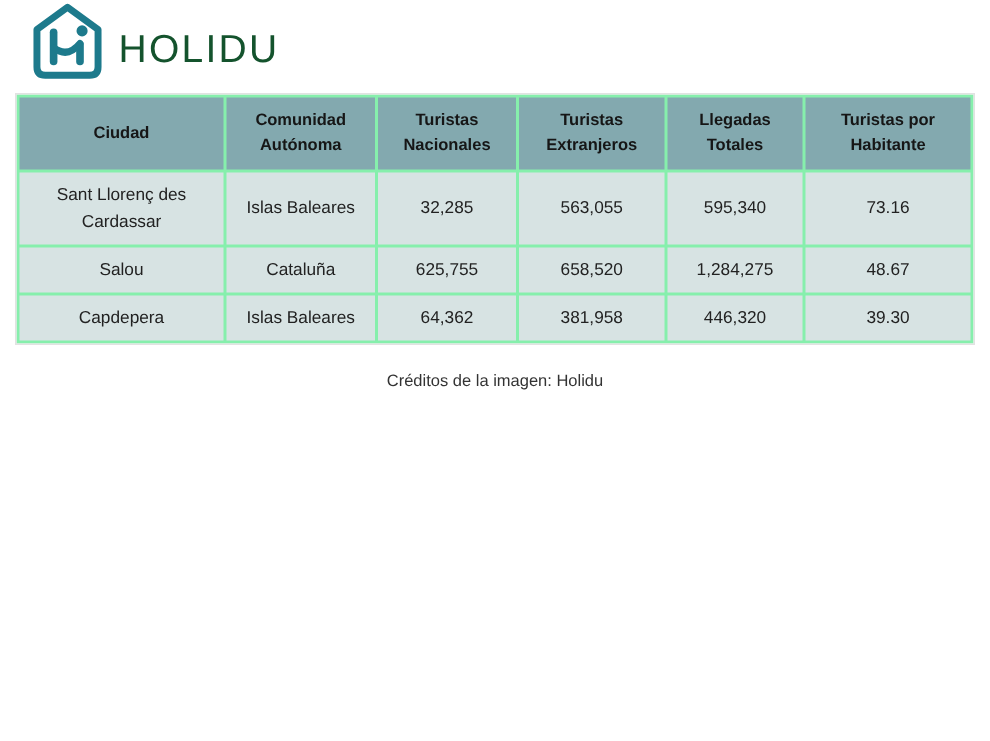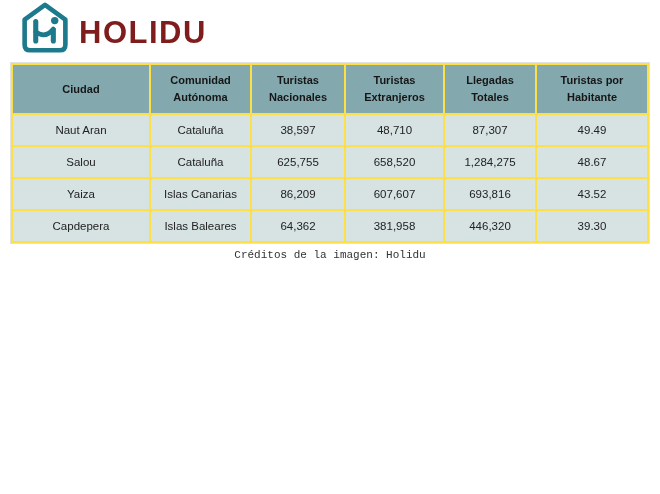--- a/index.html
+++ b/index.html
@@ -16,36 +16,36 @@
   }
   .logo {
     display: flex;
     align-items: center;
     gap: 9px;
     padding: 3px 0 0 20px;
     height: 57px;
     box-sizing: border-box;
   }
   .logo-text {
-    color: #7f1d1d;
-    font-size: 31px;
-    font-weight: 700;
+    color: #14532d;
+    font-size: 26px;
+    font-weight: 400;
     letter-spacing: 1.5px;
     line-height: 1;
     padding-top: 4px;
   }
   .table-wrap {
     margin: 6px 11px 0 11px;
   }
   table {
     width: 638px;
     table-layout: fixed;
     border-collapse: separate;
     border-spacing: 2px;
-    background: #fde047;
+    background: #86efac;
     outline: 1px solid #e2e2e2;
   }
   th {
     background: #83a9af;
     color: #161616;
     font-size: 11px;
     font-weight: bold;
     text-align: center;
     vertical-align: middle;
     line-height: 17px;
@@ -61,27 +61,26 @@
     padding: 6px 4px;
     height: 18px;
   }
   col.c1 { width: 136px; }
   col.c2 { width: 99px;  }
   col.c3 { width: 92px;  }
   col.c4 { width: 97px;  }
   col.c5 { width: 90px;  }
   col.c6 { width: 110px; }
   .caption {
-    margin-top: 6px;
+    margin-top: 19px;
     width: 100%;
     text-align: center;
     font-size: 11px;
     color: #333333;
     white-space: nowrap;
-    font-family: Liberation Mono, monospace;
   }
 </style>
 </head>
 <body>
 
 <div class="logo">
   <span>
     <svg width="50" height="52" viewBox="0 0 54 56" aria-hidden="true">
       <path d="M27 3 L49 19 V46 Q49 52 43 52 H11 Q5 52 5 46 V19 Z" fill="none" stroke="#1d7a8c" stroke-width="5" stroke-linejoin="round"></path>
       <path d="M17 21 V42" stroke="#1d7a8c" stroke-width="5.5" stroke-linecap="round" fill="none"></path>
@@ -108,42 +107,34 @@
           <th>Ciudad</th>
           <th>Comunidad Autónoma</th>
           <th>Turistas Nacionales</th>
           <th>Turistas Extranjeros</th>
           <th>Llegadas Totales</th>
           <th>Turistas por Habitante</th>
         </tr>
       </thead>
     <tbody>
         <tr>
-          <td>Naut Aran</td>
-          <td>Cataluña</td>
-          <td>38,597</td>
-          <td>48,710</td>
-          <td>87,307</td>
-          <td>49.49</td>
+          <td>Sant Llorenç des Cardassar</td>
+          <td>Islas Baleares</td>
+          <td>32,285</td>
+          <td>563,055</td>
+          <td>595,340</td>
+          <td>73.16</td>
         </tr>
         <tr>
           <td>Salou</td>
           <td>Cataluña</td>
           <td>625,755</td>
           <td>658,520</td>
           <td>1,284,275</td>
           <td>48.67</td>
-        </tr>
-        <tr>
-          <td>Yaiza</td>
-          <td>Islas Canarias</td>
-          <td>86,209</td>
-          <td>607,607</td>
-          <td>693,816</td>
-          <td>43.52</td>
         </tr>
         <tr>
           <td>Capdepera</td>
           <td>Islas Baleares</td>
           <td>64,362</td>
           <td>381,958</td>
           <td>446,320</td>
           <td>39.30</td>
         </tr>
       </tbody>

